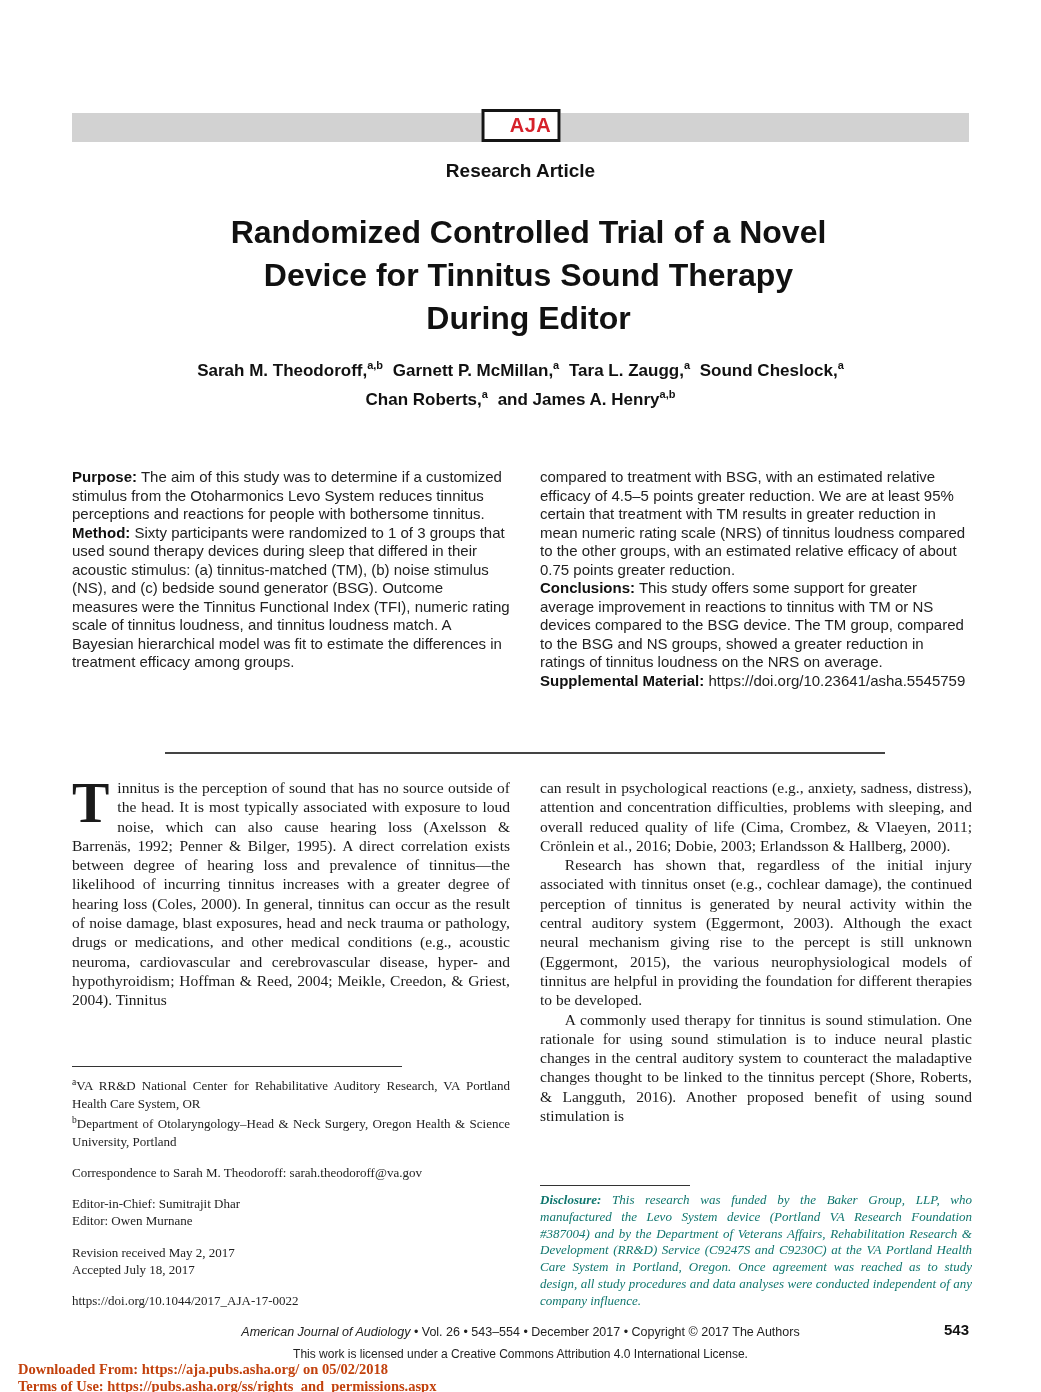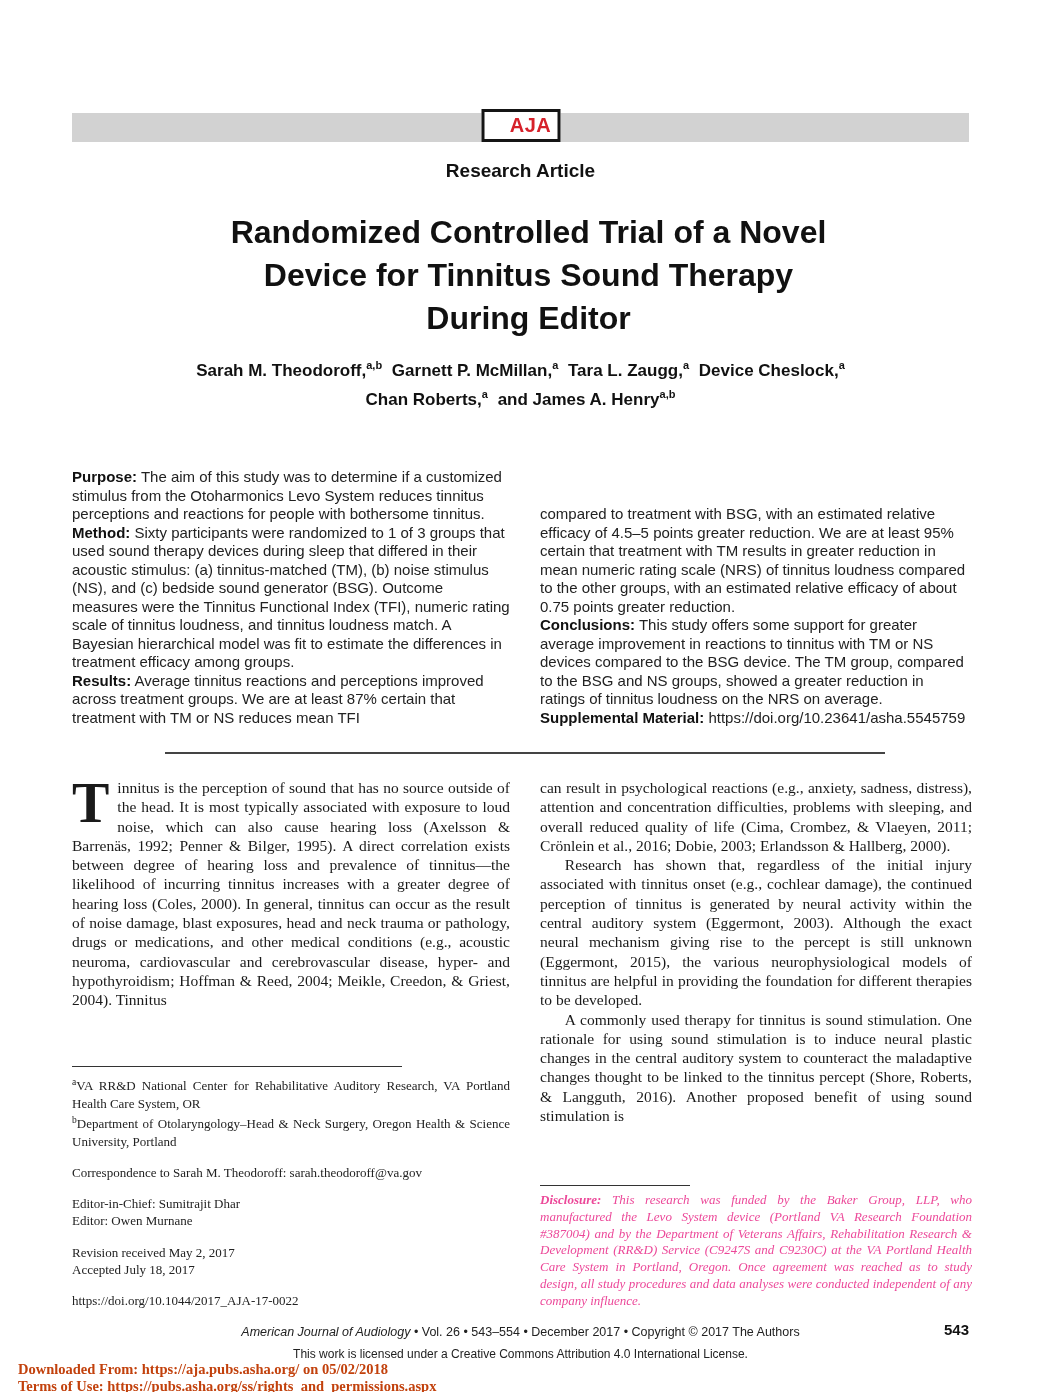--- a/index.html
+++ b/index.html
@@ -45,21 +45,21 @@
     font-weight:bold;font-size:17px;line-height:25px;color:#111;
   }
   .authors sup{font-size:11px;text-align:center;}
   .author{margin-right:5px;}
   .author:last-child{margin-right:0;}
   
   .abstract{
     position:absolute;top:468px;left:72px;width:900px;
     display:flex;gap:30px;
     font-family:"Liberation Sans", sans-serif;
-    font-size:15px;line-height:18.5px;color:#222;align-items:flex-end;
+    font-size:15px;line-height:18.5px;color:#222;
   }
   .abstract .col-l{width:438px;}
   .abstract .col-r{width:432px;}
   .abstract p{margin:0;}
   .abstract b{color:#111;}
   
   .mid-rule{
     position:absolute;top:752px;left:165px;width:720px;
     border-top:2px solid #444;
   }
@@ -85,21 +85,21 @@
     font-size:13px;line-height:17.3px;color:#222;
   }
   .fn-rule{border-top:1.5px solid #333;width:330px;margin-bottom:7px;}
   .footnotes p{margin:0;}
   .footnotes .fn-group{margin-top:14px;}
   .footnotes sup{font-size:9.5px;}
   .plainlink{color:#222;text-decoration:none;}
   
   .disclosure{
     position:absolute;top:407px;left:0;width:432px;
-    font-style:italic;font-size:13px;line-height:16.8px;color:#ec4899;
+    font-style:italic;font-size:13px;line-height:16.8px;color:#0f766e;
   }
   .disc-rule{border-top:1.5px solid #333;width:150px;margin-bottom:6px;}
   .disclosure p{margin:0;text-align:justify;}
   .disclosure b{font-weight:bold;}
   
   .footer-line1{
     position:absolute;top:1325px;left:0;width:100%;
     text-align:center;
     font-family:"Liberation Sans", sans-serif;
     font-size:12.5px;color:#222;
@@ -142,33 +142,32 @@
     <div>Randomized Controlled Trial of a Novel</div>
     <div>Device for Tinnitus Sound Therapy</div>
     <div>During Editor</div>
   </div>
 
   <div class="authors">
     <div>
       <span class="author"><span>Sarah M. Theodoroff,</span><sup>a,b</sup></span>
       <span class="author"><span>Garnett P. McMillan,</span><sup>a</sup></span>
       <span class="author"><span>Tara L. Zaugg,</span><sup>a</sup></span>
-      <span class="author"><span>Device Cheslock,</span><sup>a</sup></span>
+      <span class="author"><span>Sound Cheslock,</span><sup>a</sup></span>
     </div>
     <div>
       <span class="author"><span>Chan Roberts,</span><sup>a</sup></span>
       <span class="author"><span>and James A. Henry</span><sup>a,b</sup></span>
     </div>
   </div>
 
   <div class="abstract">
     <div class="col-l">
       <p><b>Purpose:</b> <span>The aim of this study was to determine if a customized stimulus from the Otoharmonics Levo System reduces tinnitus perceptions and reactions for people with bothersome tinnitus.</span></p>
       <p><b>Method:</b> <span>Sixty participants were randomized to 1 of 3 groups that used sound therapy devices during sleep that differed in their acoustic stimulus: (a) tinnitus-matched (TM), (b) noise stimulus (NS), and (c) bedside sound generator (BSG). Outcome measures were the Tinnitus Functional Index (TFI), numeric rating scale of tinnitus loudness, and tinnitus loudness match. A Bayesian hierarchical model was fit to estimate the differences in treatment efficacy among groups.</span></p>
-      <p><b>Results:</b> <span>Average tinnitus reactions and perceptions improved across treatment groups. We are at least 87% certain that treatment with TM or NS reduces mean TFI</span></p>
     </div>
     <div class="col-r">
       <p><span>compared to treatment with BSG, with an estimated relative efficacy of 4.5–5 points greater reduction. We are at least 95% certain that treatment with TM results in greater reduction in mean numeric rating scale (NRS) of tinnitus loudness compared to the other groups, with an estimated relative efficacy of about 0.75 points greater reduction.</span></p>
       <p><b>Conclusions:</b> <span>This study offers some support for greater average improvement in reactions to tinnitus with TM or NS devices compared to the BSG device. The TM group, compared to the BSG and NS groups, showed a greater reduction in ratings of tinnitus loudness on the NRS on average.</span></p>
       <p><b>Supplemental Material:</b> <span class="plainlink">https://doi.org/10.23641/asha.5545759</span></p>
     </div>
   </div>
 
   <div class="mid-rule"></div>
 

